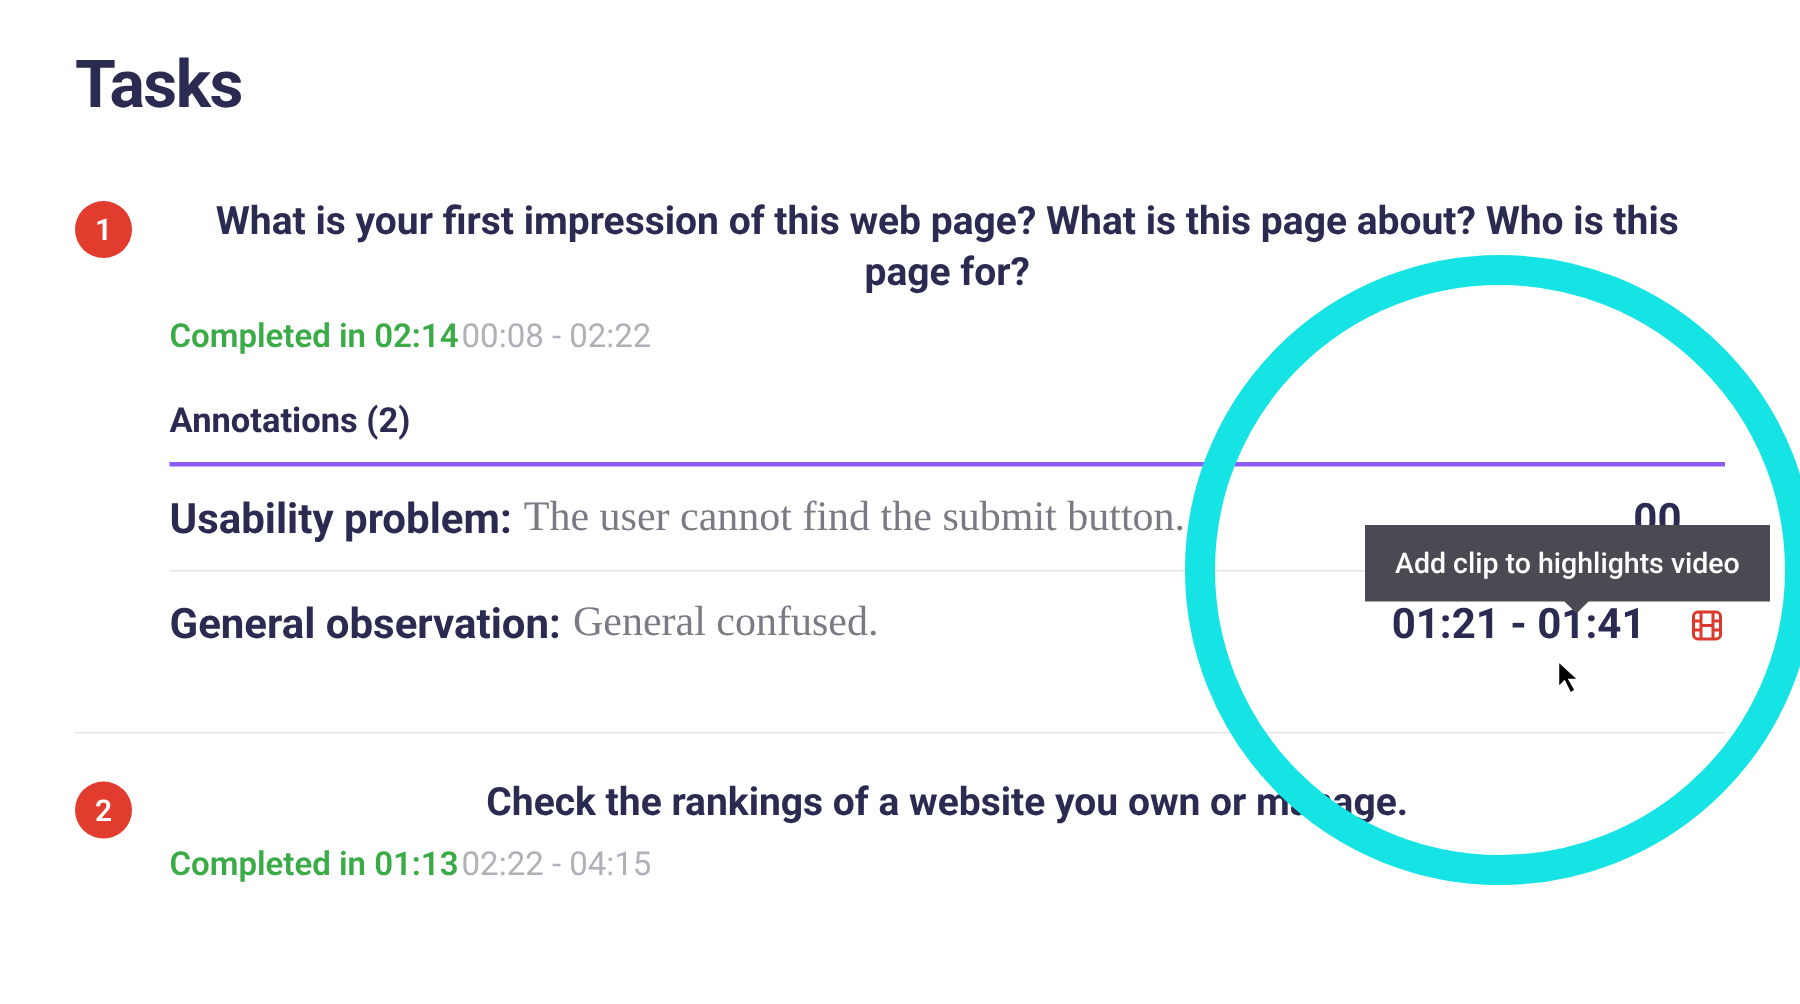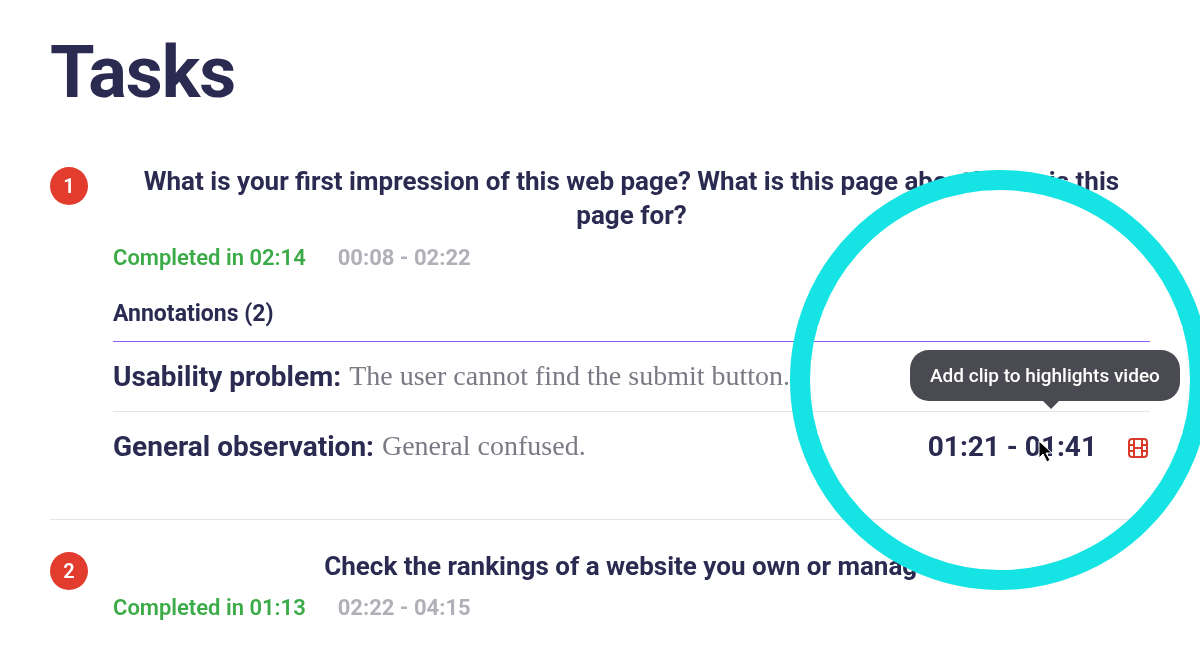--- a/index.html
+++ b/index.html
@@ -9,21 +9,21 @@
     color: #2d2d4a;
     width: 1200px;
     height: 669px;
     position: relative;
     overflow: hidden;
   }
   .container {
     padding: 30px 50px;
   }
   h1.page-title {
-    font-size: 72px;
+    font-size: 44px;
     font-weight: 700;
     color: #2b2b52;
     margin-bottom: 50px;
     letter-spacing: -1px;
   }
   .task-row {
     display: flex;
     align-items: flex-start;
     gap: 25px;
     padding-bottom: 20px;
@@ -54,31 +54,31 @@
     font-weight: 700;
     color: #2b2b52;
     line-height: 1.3;
     margin-bottom: 12px;
     text-align: center;
   }
   .task-meta {
     font-size: 22px;
     font-weight: 600;
     display: flex;
-    gap: 32px;
+    gap: 2px;
     margin-bottom: 30px;
   }
   .completed { color: #3aab47; }
-  .time-range { color: #b0b0b8; font-weight: 700; }
+  .time-range { color: #b0b0b8; font-weight: 400; }
   .annotations-header {
     font-size: 23px;
     font-weight: 700;
     color: #2b2b52;
     padding-bottom: 14px;
-    border-bottom: 1px solid #8b5cf6;
+    border-bottom: 3px solid #8b5cf6;
   }
   .annotation-row {
     display: flex;
     align-items: center;
     padding: 18px 0;
     border-bottom: 1px solid #e5e5e8;
     font-size: 28px;
   }
   .annotation-row:last-child { border-bottom: none; }
   .annotation-label {
@@ -105,21 +105,21 @@
     cursor: pointer;
     position: relative;
   }
   .tooltip {
     position: absolute;
     background: #4a4a52;
     color: #fff;
     font-size: 19px;
     font-weight: 500;
     padding: 14px 20px;
-    border-radius: 19px;
+    border-radius: 0;
     white-space: nowrap;
     z-index: 10;
     top: 350px;
     left: 910px;
   }
   .tooltip::after {
     content: "";
     position: absolute;
     bottom: -8px;
     right: 120px;

